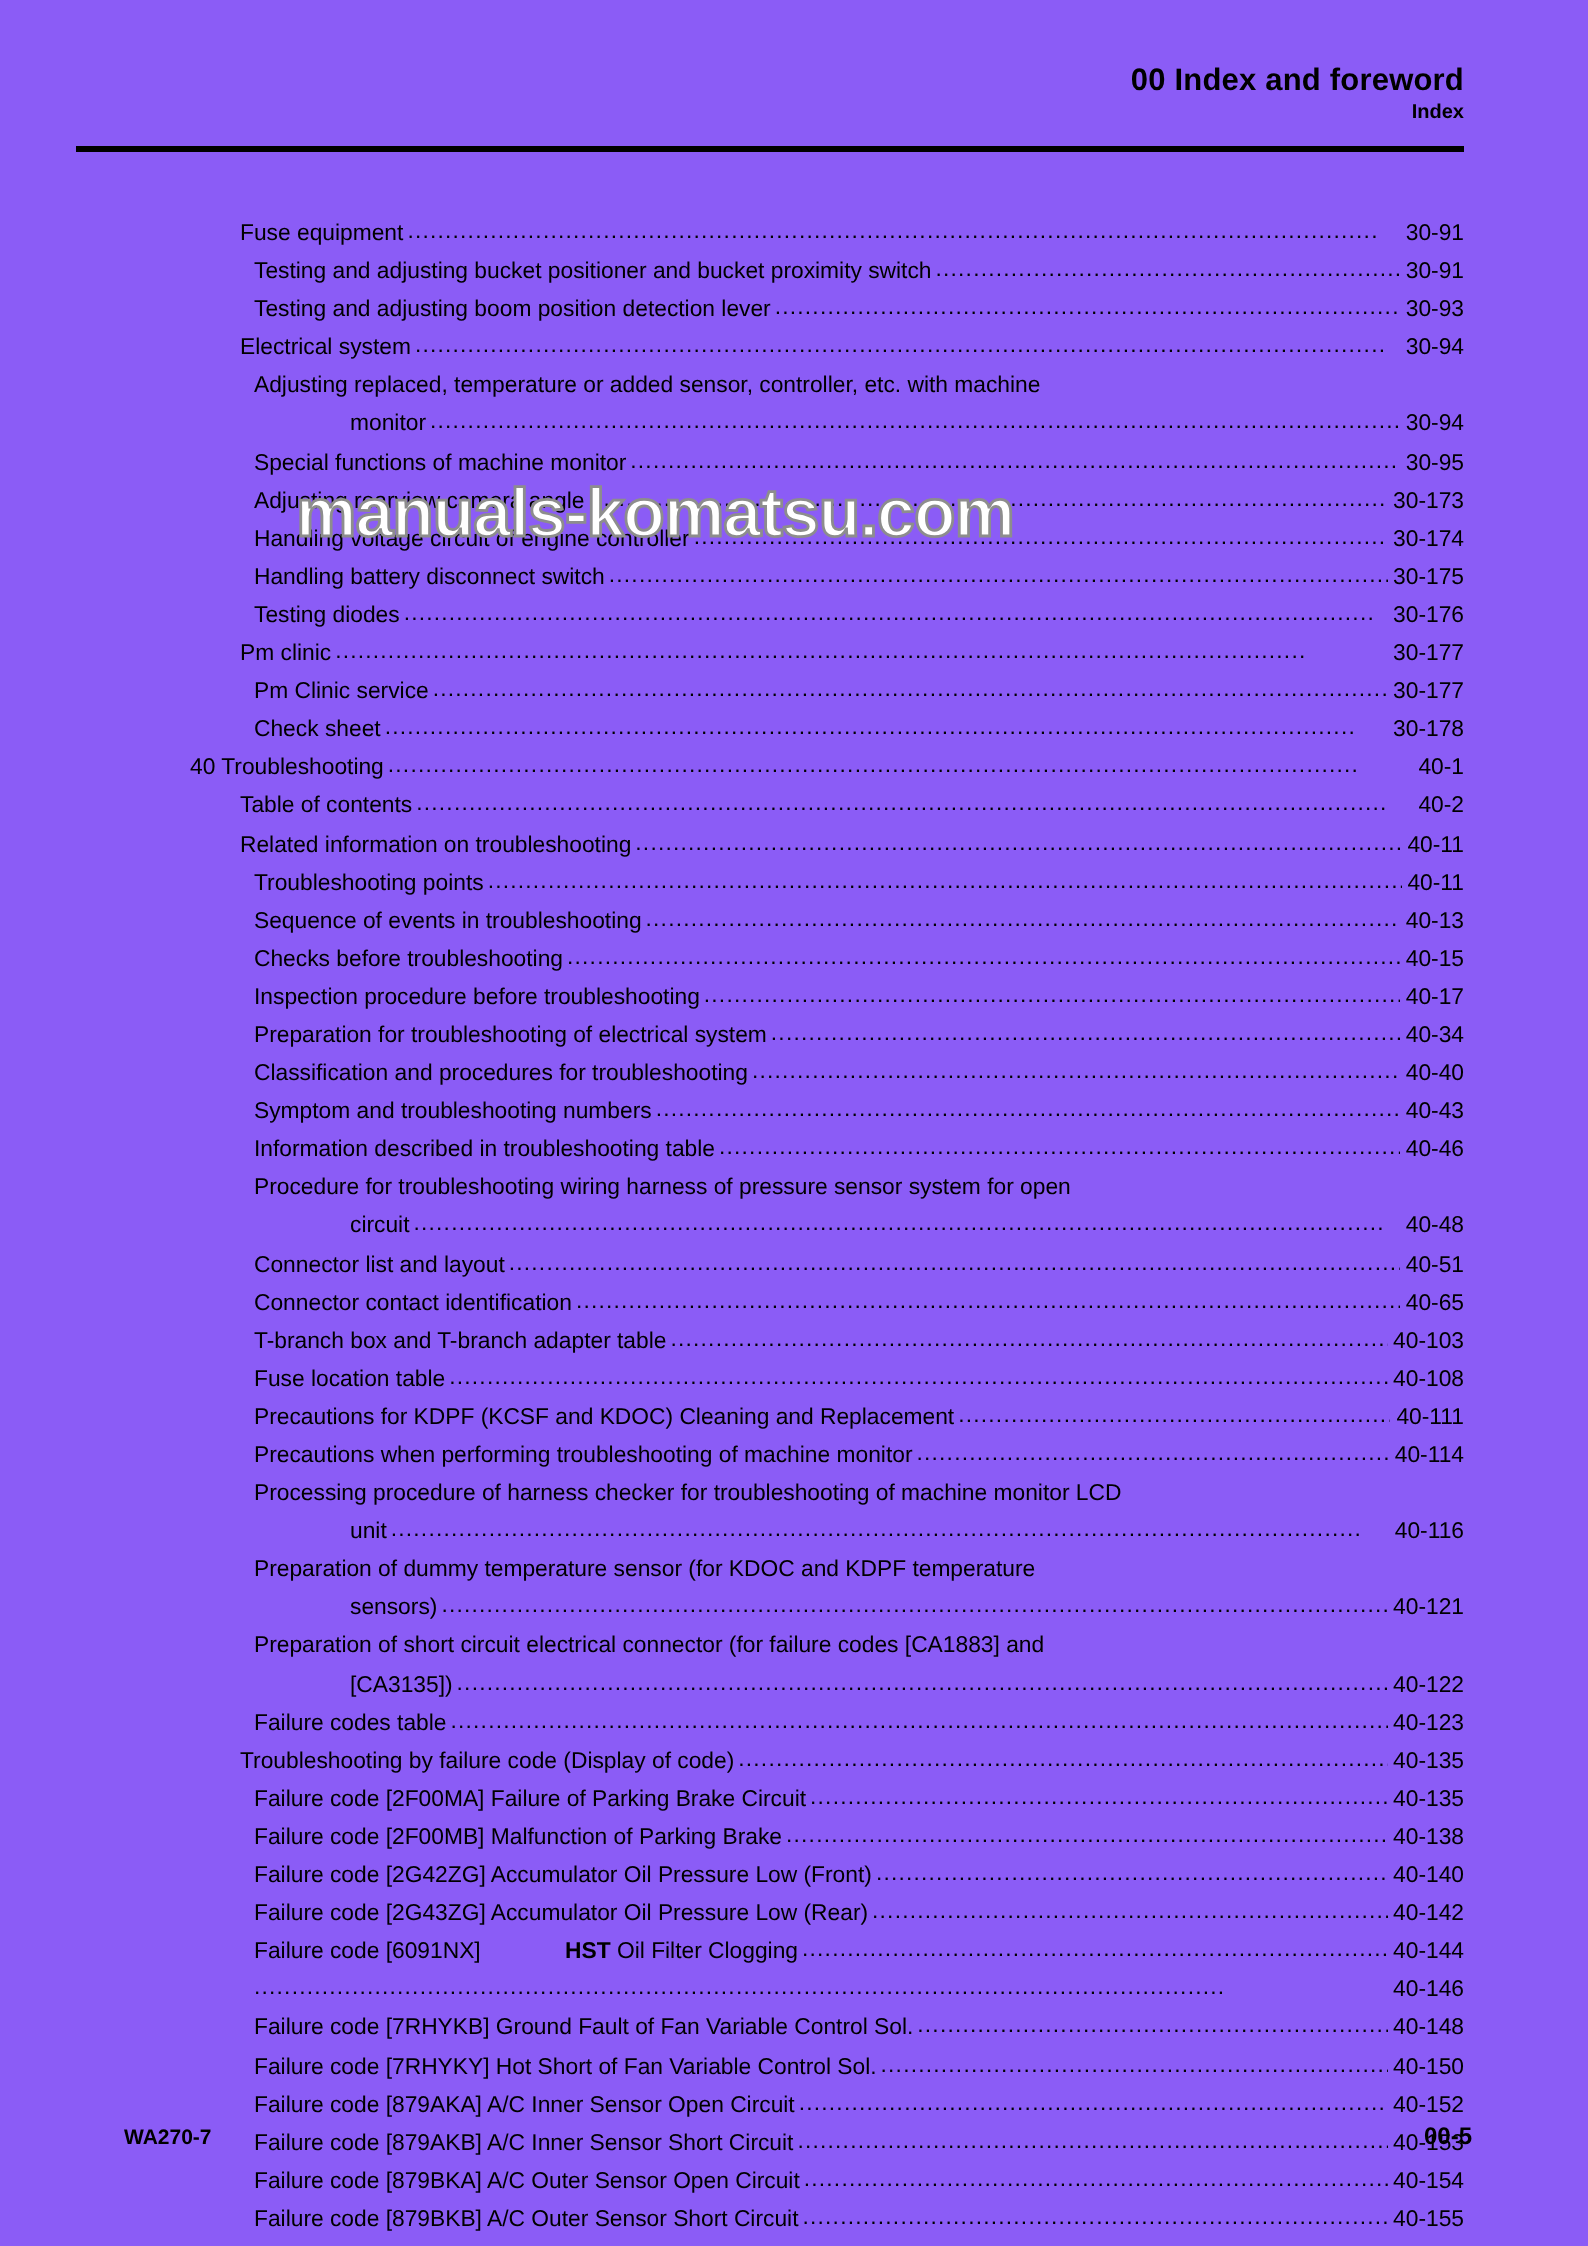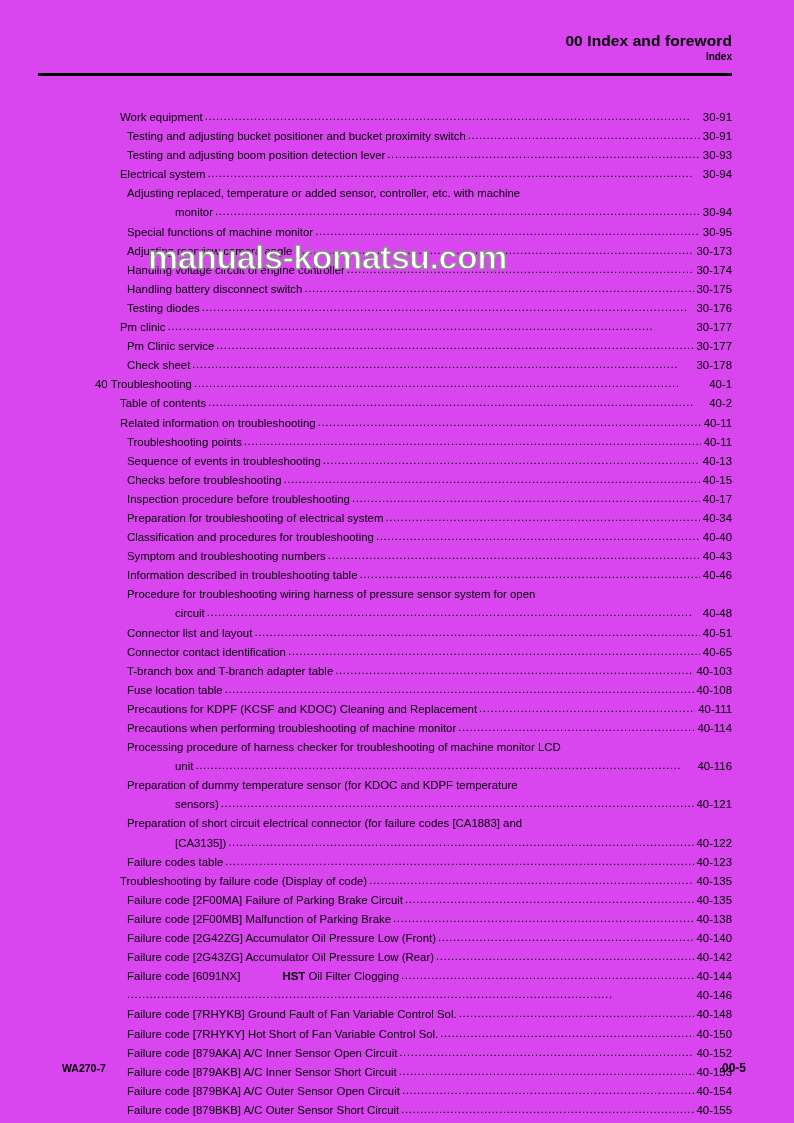--- a/index.html
+++ b/index.html
@@ -9,21 +9,21 @@
   }
   body {
     font-family: "Liberation Sans", sans-serif;
     color: #000000;
   }
   .page {
     position: relative;
     width: 794px;
     height: 1123px;
     margin: 0 auto;
-    background: #d946ef;
+    background: #8b5cf6;
     overflow: hidden;
   }
 
   
   .header {
     position: absolute;
     top: 33px;
     left: 62px;
     right: 62px;
     text-align: right;
@@ -105,21 +105,21 @@
   .lvl2 { margin-left: 32px; }
   .lvl3 { margin-left: 80px; }
 
   .bold { font-weight: bold; padding-left: 39px; }
 
   
   .footer {
     position: absolute;
     bottom: 48px;
     left: 62px;
-    right: 48px;
+    right: 58px;
     display: flex;
     justify-content: space-between;
     align-items: baseline;
     font-size: 10.5px;
     font-weight: bold;
   }
   .footer-right { font-size: 12px; font-weight: bold; }
 </style>
 </head>
 <body>
@@ -129,21 +129,21 @@
   <div class="header">
     <div class="header-title">00 Index and foreword</div>
     <div class="header-sub">Index</div>
   </div>
   <div class="header-rule"></div>
 
   <div class="watermark">manuals-komatsu.com</div>
 
   <div class="toc" id="toc-container">
       <div class="toc-row lvl1">
-        <span class="toc-label">Work equipment</span>
+        <span class="toc-label">Fuse equipment</span>
         <span class="toc-dots">.................................................................................................................................</span>
         <span class="toc-page">30-91</span>
       </div>
       <div class="toc-row lvl2">
         <span class="toc-label">Testing and adjusting bucket positioner and bucket proximity switch</span>
         <span class="toc-dots">.................................................................................................................................</span>
         <span class="toc-page">30-91</span>
       </div>
       <div class="toc-row lvl2">
         <span class="toc-label">Testing and adjusting boom position detection lever</span>

